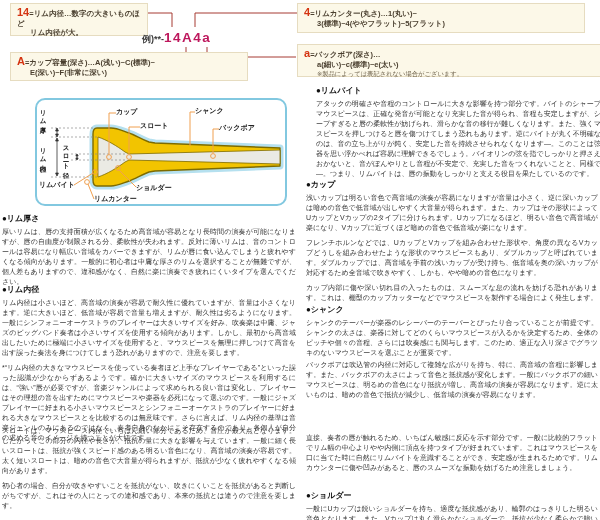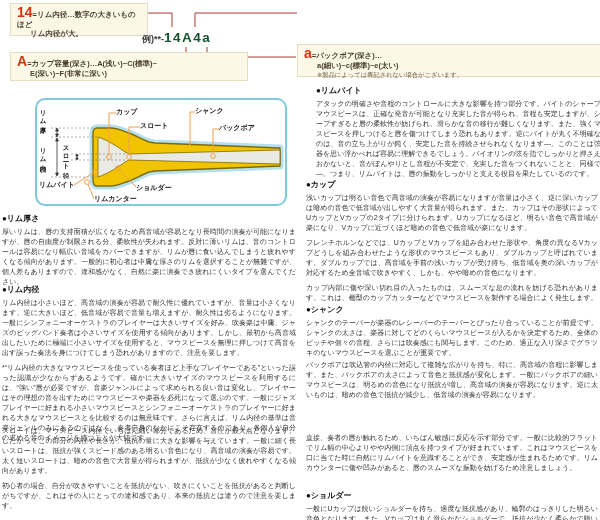--- a/index.html
+++ b/index.html
@@ -1,26 +1,26 @@
 <!DOCTYPE html>
 <html><head>
 <meta charset="utf-8">
 <style>
   html,body{margin:0;padding:0;}
   .page{position:relative;width:600px;height:520px;background:#ffffff;overflow:hidden;
         font-family:"Liberation Sans","DejaVu Sans",sans-serif;}
   
   .lbox{position:absolute;background:#fcf8e8;border:1px solid #e6dcc0;padding:4px 6px;
         font-size:7.5px;line-height:9.5px;color:#4a3f2f;font-weight:bold;box-sizing:border-box;}
-  .lkey{color:#d43311;font-size:14px;}
+  .lkey{color:#d43311;font-size:11px;}
   .lind{padding-left:13px;}
   .lnote{font-size:6.3px;font-weight:normal;color:#6b5f49;}
   .excode{position:absolute;left:142px;top:30px;display:flex;align-items:baseline;}
   .exprefix{font-size:9px;font-weight:bold;color:#3a3a3a;}
-  .exval{font-size:13.5px;font-weight:bold;color:#14532d;letter-spacing:1.5px;}
+  .exval{font-size:13.5px;font-weight:bold;color:#be185d;letter-spacing:1.5px;}
   .connectors{position:absolute;left:0;top:0;pointer-events:none;}
   
   .diagram{position:absolute;left:35px;top:98px;width:252px;height:108px;border:2px solid #82c8e0;
            border-radius:10px;background:#ffffff;box-sizing:border-box;}
   .dlabel{position:absolute;font-size:7px;font-weight:bold;color:#222;white-space:nowrap;line-height:8px;}
   .vlabel{position:absolute;font-size:6.5px;font-weight:bold;color:#222;writing-mode:vertical-rl;
           letter-spacing:1px;line-height:7px;}
   
   .sec{position:absolute;}
   .sec-h{font-size:8px;font-weight:bold;color:#111;margin:0 0 4px 0;line-height:9px;}
@@ -36,20 +36,24 @@
     <path d="M297,13 H195 V27" fill="none" stroke="#a63a33" stroke-width="1"></path>
     <path d="M186,47 V53" fill="none" stroke="#a63a33" stroke-width="1"></path>
     <path d="M207,47 V57 H296" fill="none" stroke="#a63a33" stroke-width="1"></path>
   </svg>
 
   <div class="lbox" style="left:10px;top:3px;width:138px;height:33px">
     <div><span class="lkey">14</span><span>=リム内径…数字の大きいものほど</span></div>
     <div class="lind">リム内径が大。</div>
   </div>
 
+  <div class="lbox" style="left:297px;top:3px;width:288px;height:30px">
+    <div><span class="lkey">4</span><span>=リムカンター(丸さ)…1(丸い)~</span></div>
+    <div class="lind">3(標準)~4(ややフラット)~5(フラット)</div>
+  </div>
 
   <div class="lbox" style="left:10px;top:52px;width:238px;height:29px">
     <div><span class="lkey">A</span><span>=カップ容量(深さ)…A(浅い)~C(標準)~</span></div>
     <div class="lind">E(深い)~F(非常に深い)</div>
   </div>
 
   <div class="lbox" style="left:297px;top:44px;width:326px;height:33px">
     <div><span class="lkey">a</span><span>=バックボア(深さ)…</span></div>
     <div class="lind">a(細い)~c(標準)~e(太い)</div>
     <div class="lind lnote">※製品によっては表記されない場合がございます。</div>

